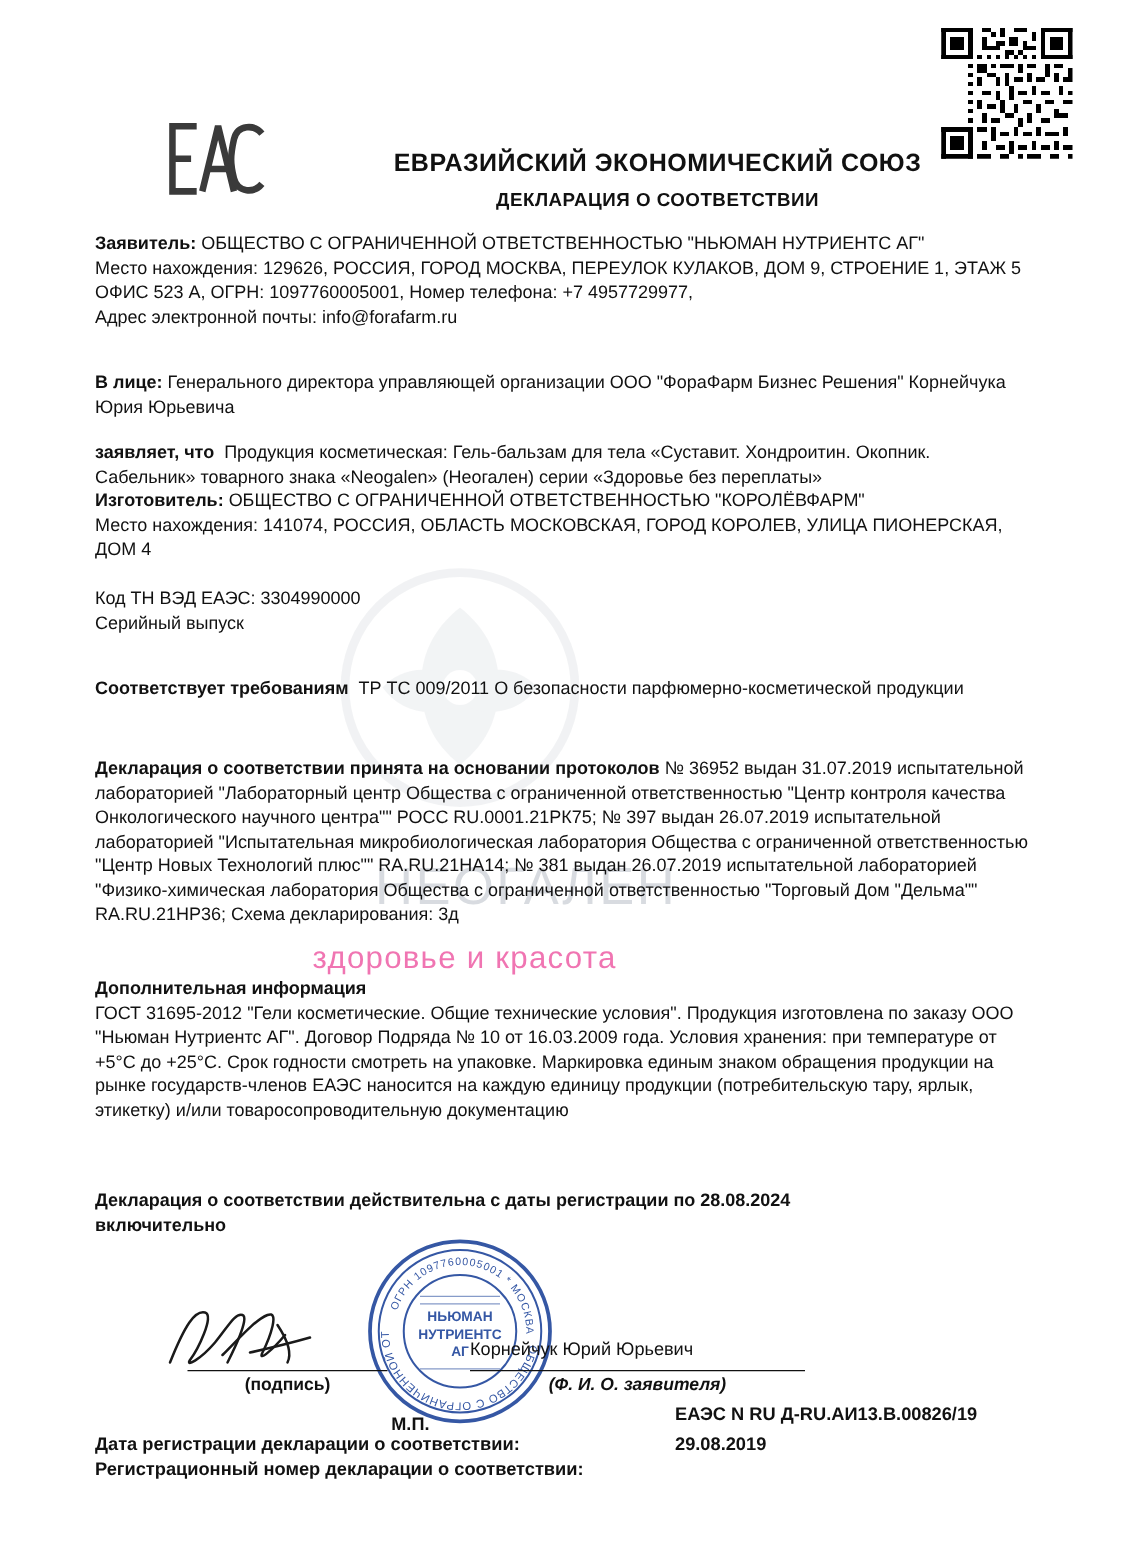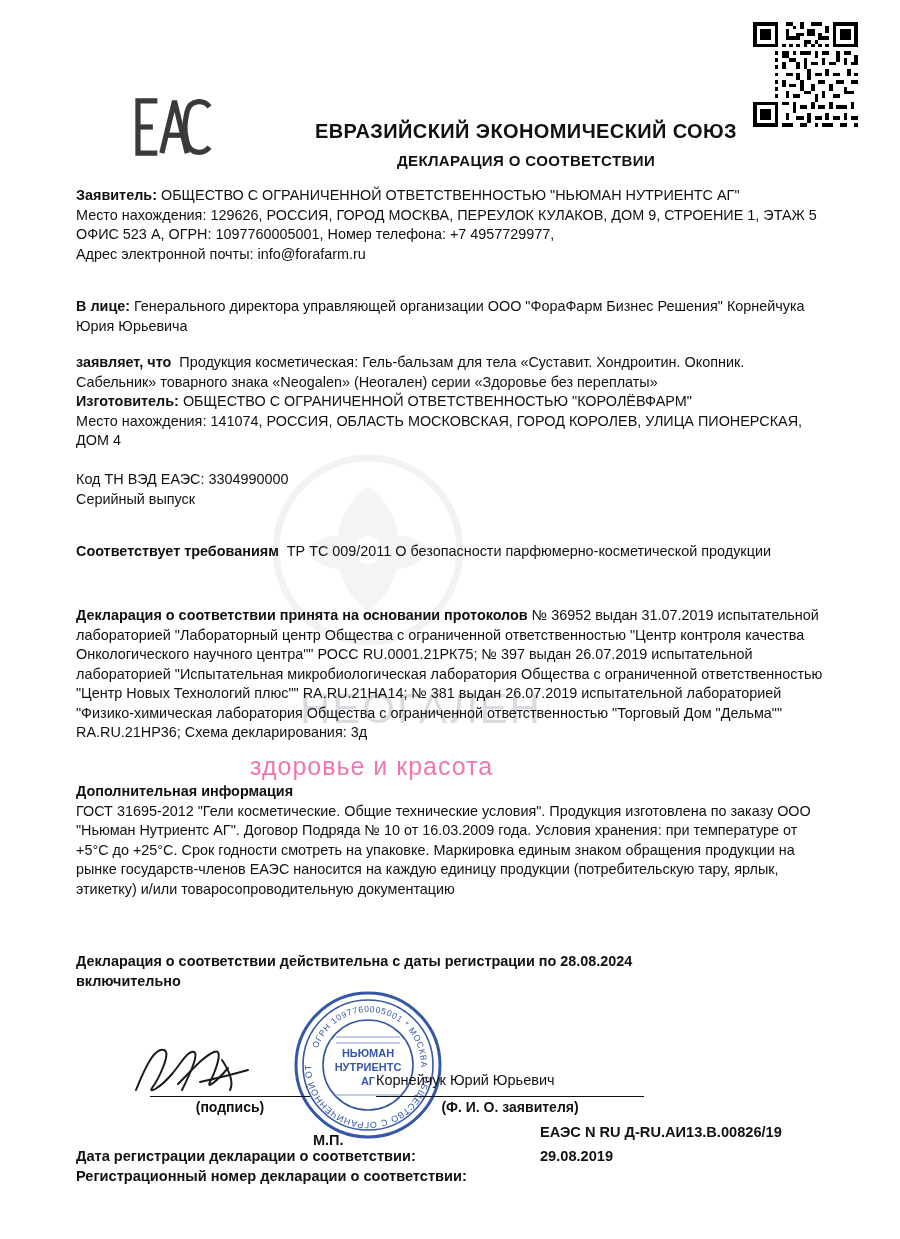--- a/index.html
+++ b/index.html
@@ -128,21 +128,21 @@
   .sig-line-left  { left: 150px; top: 1096px; width: 160px; }
   .sig-line-right { left: 376px; top: 1096px; width: 268px; }
 
   .sig-label {
     position: absolute;
     font-size: 14px;
     font-weight: bold;
     text-align: center;
   }
   .sig-label-left  { left: 150px; top: 1099px; width: 160px; }
-  .sig-label-right { left: 376px; top: 1099px; width: 268px; }
+  .sig-label-right { left: 376px; top: 1099px; width: 268px; font-style: italic; }
 
   .mp {
     position: absolute;
     left: 313px;
     top: 1132px;
     font-size: 14.5px;
     font-weight: bold;
   }
   .signer-name {
     position: absolute;

